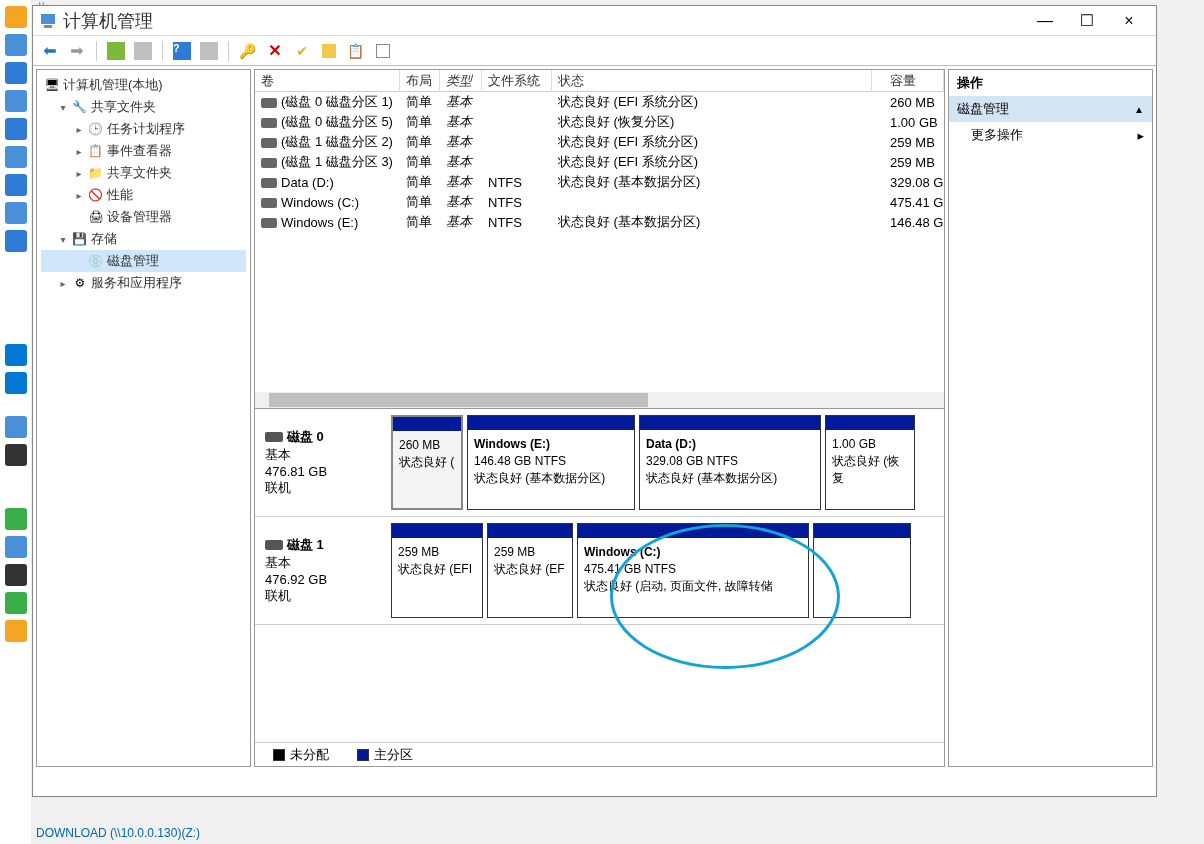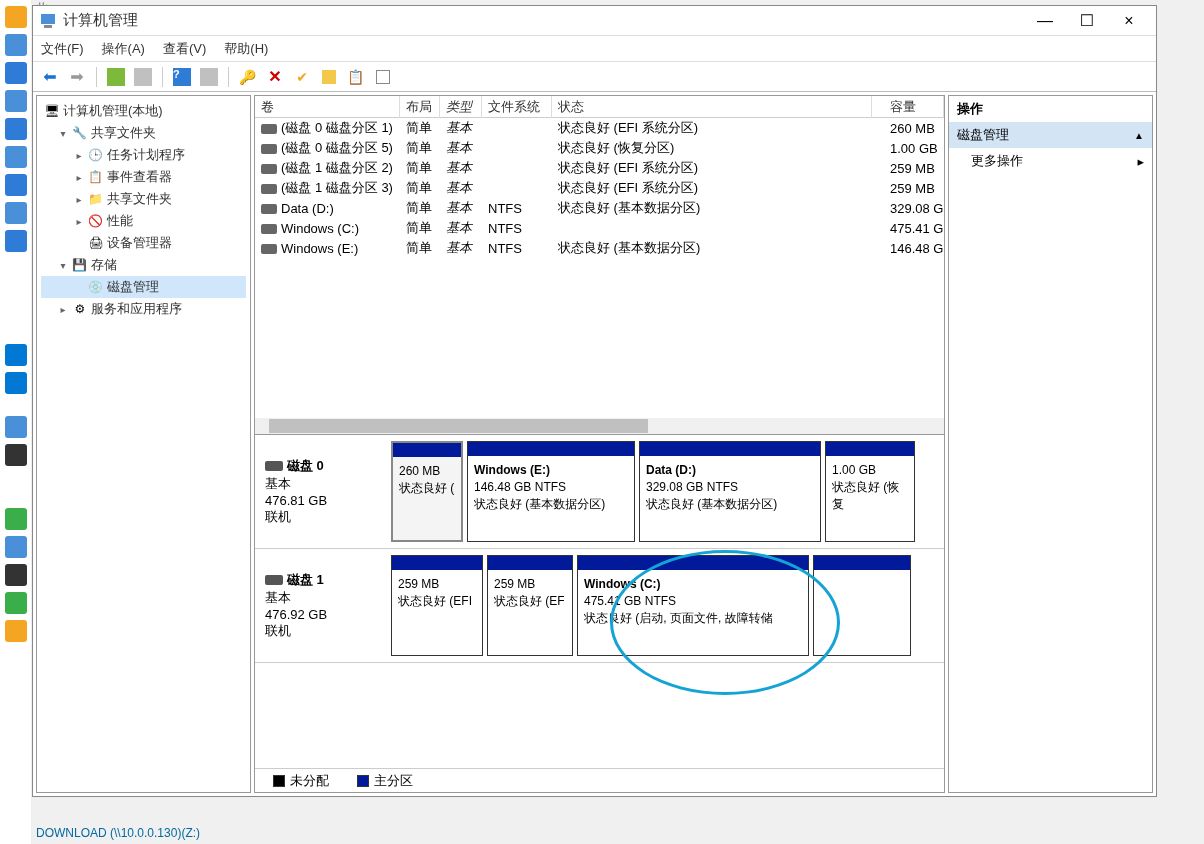--- a/index.html
+++ b/index.html
@@ -15,21 +15,21 @@
 
 .explorer-header { position: absolute; left: 32px; top: 0; width: 1172px; height: 10px; font-size: 12px; color: #666; padding-left: 4px; }
 
 .window {
   position: absolute; left: 32px; top: 5px; width: 1125px; height: 792px;
   background: #fff; border: 1px solid #888;
 }
 
 .titlebar { height: 30px; display: flex; align-items: center; padding: 0 6px; border-bottom: 1px solid #ddd; }
 .titlebar .app-icon { width: 18px; height: 18px; margin-right: 6px; display: inline-block; }
-.titlebar .title { font-size: 15px; color: #333; flex: 1; }
+.titlebar .title { font-size: 18px; color: #333; flex: 1; }
 .win-controls { display: flex; }
 .win-btn { width: 42px; height: 26px; display: flex; align-items: center; justify-content: center; cursor: pointer; }
 
 .menubar { height: 26px; display: flex; align-items: center; padding: 0 8px; font-size: 13px; color: #333; gap: 18px; border-bottom: 1px solid #ddd; }
 .menubar span { cursor: default; }
 
 .toolbar { height: 30px; display: flex; align-items: center; padding: 0 6px; gap: 5px; border-bottom: 1px solid #bbb; }
 .tb-btn { width: 22px; height: 22px; display: flex; align-items: center; justify-content: center; font-size: 14px; cursor: pointer; }
 .tb-sep { width: 1px; height: 20px; background: #ccc; margin: 0 3px; }
 .tb-arrow { color: #1e6fd6; font-size: 16px; }
@@ -63,21 +63,21 @@
 .col-layout { width: 40px; }
 .col-type { width: 42px; font-style: italic; }
 .col-fs { width: 70px; }
 .col-status { width: 320px; }
 .col-cap { width: 60px; text-align: left; margin-left: auto; }
 .vl-hscroll { height: 16px; background: #f0f0f0; display: flex; align-items: center; }
 .vl-hscroll-thumb { height: 14px; background: #c0c0c0; width: 55%; margin-left: 2%; }
 
 .disk-graphical { border: 1px solid #999; border-top: none; flex: 1; background: #fff; display: flex; flex-direction: column; padding: 0; overflow: hidden; position: relative; }
 .disk-row { display: flex; border-bottom: 1px solid #ccc; min-height: 108px; }
-.disk-label { width: 130px; padding: 22px 10px; font-size: 13px; display: flex; flex-direction: column; justify-content: center; }
+.disk-label { width: 130px; padding: 16px 10px; font-size: 13px; display: flex; flex-direction: column; justify-content: center; }
 .disk-label .dname { font-weight: bold; }
 .disk-parts { flex: 1; display: flex; padding: 6px; gap: 4px; }
 .part { border: 1px solid #333; display: flex; flex-direction: column; min-width: 68px; }
 .part-header { height: 14px; background: #001a99; }
 .part-body { flex: 1; padding: 6px 6px; font-size: 12px; line-height: 1.4; }
 .part-body .pname { font-weight: bold; }
 .part.hatched-border { border: 2px solid #888; background: #f4f4f4; }
 
 .legend { height: 24px; display: flex; align-items: center; padding: 0 10px; font-size: 13px; gap: 20px; border-top: 1px solid #ccc; }
 .legend-item { display: flex; align-items: center; gap: 5px; padding-left: 8px; }
@@ -143,26 +143,20 @@
         </div>
       <div class="win-btn">
           <span>☐</span>
         </div>
       <div class="win-btn close">
           <span>×</span>
         </div>
     </div>
   </div>
 
-  <div class="menubar">
-    <span>文件(F)</span>
-    <span>操作(A)</span>
-    <span>查看(V)</span>
-    <span>帮助(H)</span>
-  </div>
 
   <div class="toolbar">
     <div class="tb-btn tb-arrow">⬅</div>
     <div class="tb-btn tb-arrow" style="color:#999">➡</div>
     <div class="tb-sep"></div>
     <div class="tb-btn">
         <div class="tb-green"></div>
       </div>
     <div class="tb-btn">
         <div class="tb-gray"></div>

